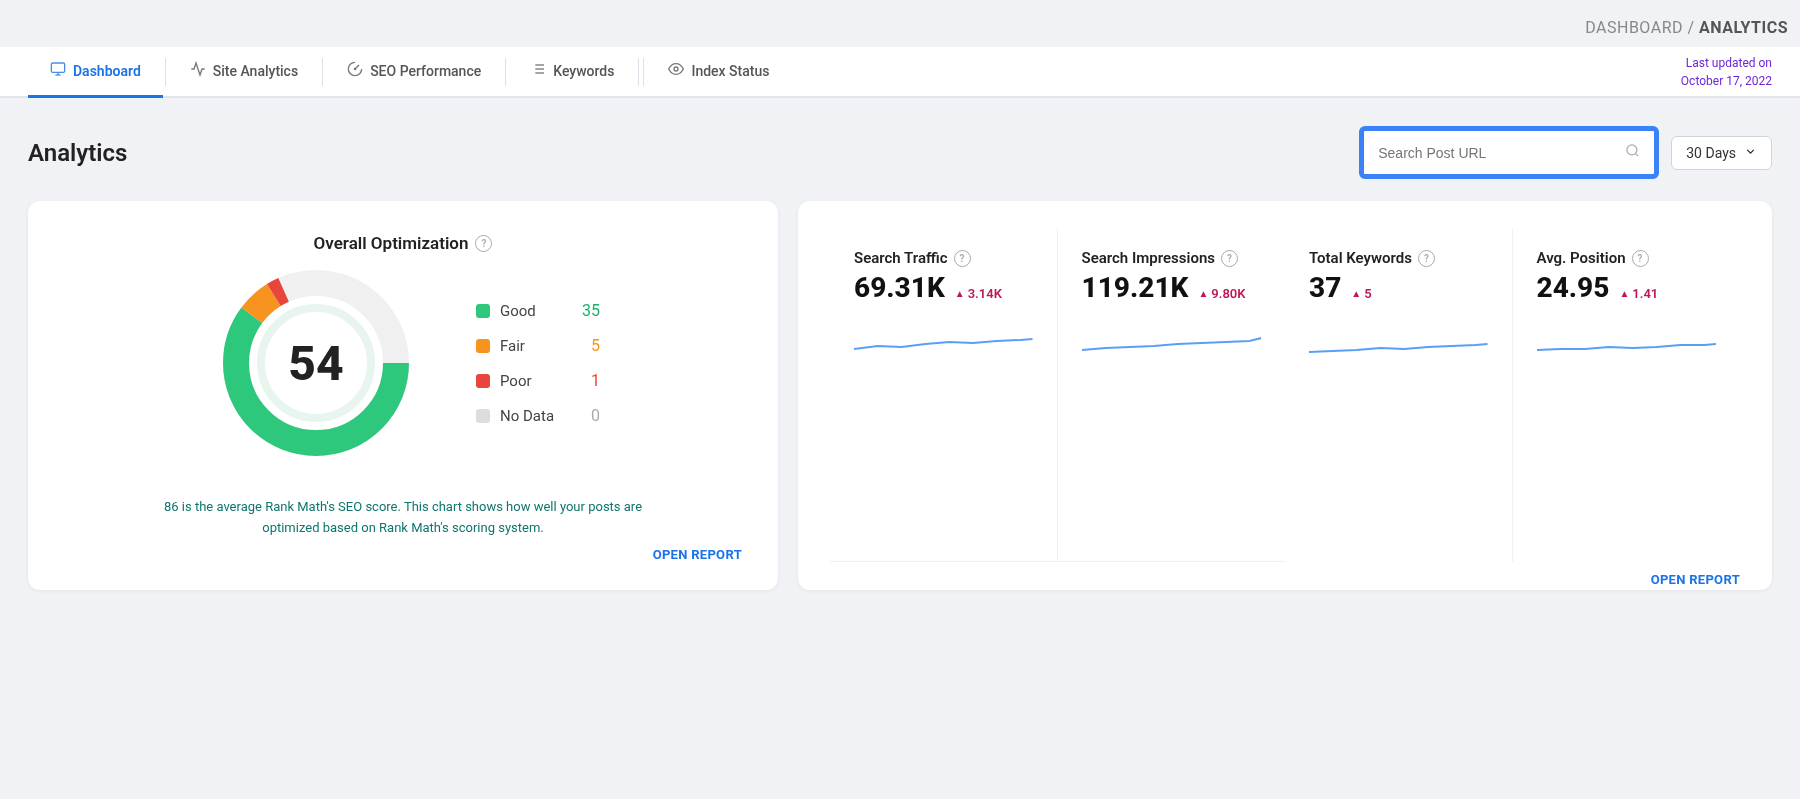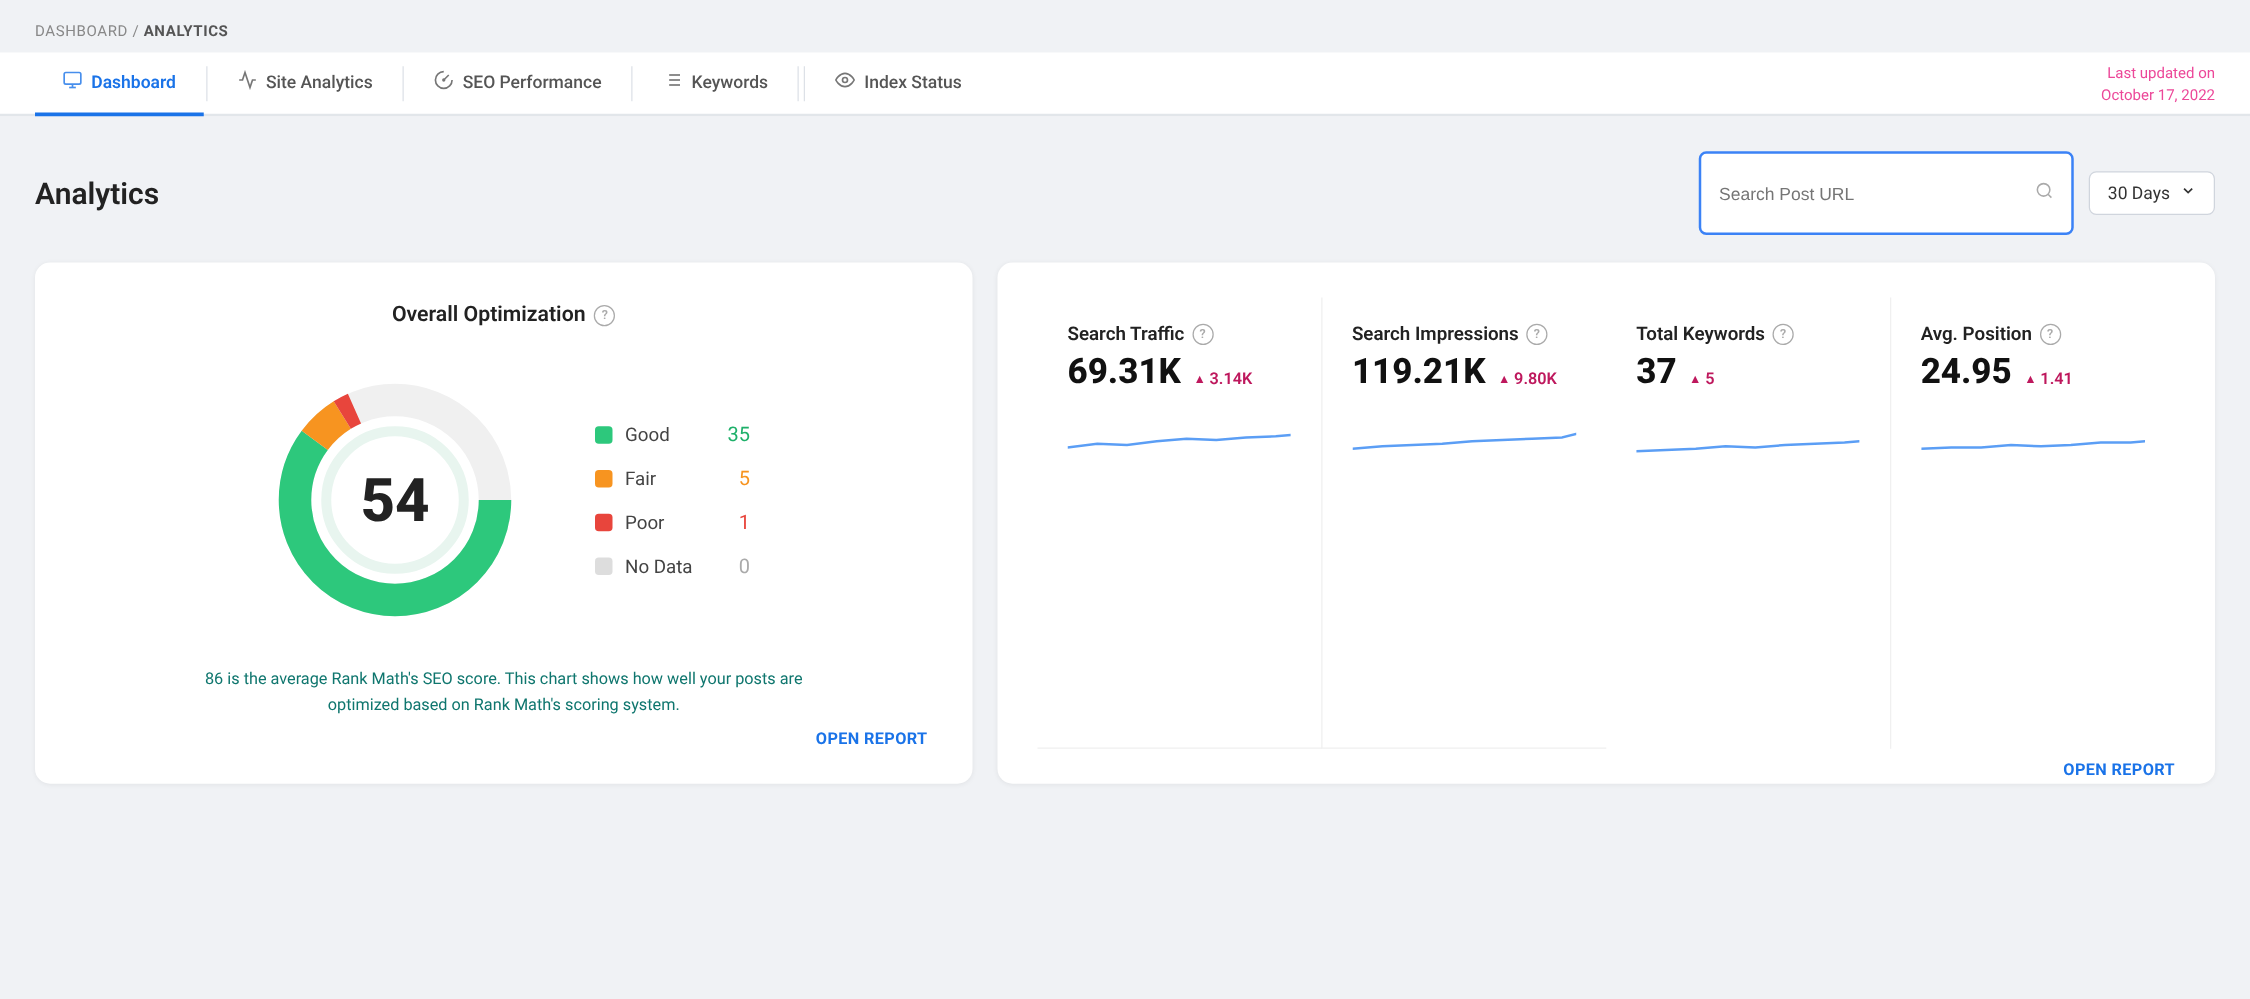--- a/index.html
+++ b/index.html
@@ -6,24 +6,25 @@
     body {
       font-family: -apple-system, BlinkMacSystemFont, 'Segoe UI', Roboto, sans-serif;
       background: #f0f2f5;
       color: #333;
       min-height: 799px;
       width: 1800px;
     }
 
     
     .breadcrumb {
-      padding: 18px 28px 10px;
-      font-size: 12px;
+      padding: 18px 12px 10px;
+      font-size: 16px;
       color: #888;
       letter-spacing: 0.5px;
+      text-align: right;
     }
     .breadcrumb span.bold {
       font-weight: 700;
       color: #555;
     }
 
     
     .tab-bar {
       display: flex;
       align-items: center;
@@ -57,21 +58,21 @@
     }
     .tab-divider {
       width: 1px;
       height: 28px;
       background: #dde1e7;
       margin: 0 2px;
     }
     .last-updated {
       margin-left: auto;
       font-size: 12px;
-      color: #ec4899;
+      color: #6d28d9;
       text-align: right;
       line-height: 1.5;
     }
 
     
     .main-content {
       padding: 28px 28px;
     }
 
     
@@ -88,23 +89,23 @@
     }
     .header-controls {
       display: flex;
       align-items: center;
       gap: 12px;
     }
     .search-url-input {
       display: flex;
       align-items: center;
       background: #fff;
-      border: 2px solid #3b82f6;
+      border: 5px solid #3b82f6;
       border-radius: 6px;
-      padding: 22px 14px;
+      padding: 12px 14px;
       width: 300px;
       gap: 8px;
     }
     .search-url-input input {
       border: none;
       outline: none;
       font-size: 14px;
       color: #888;
       width: 100%;
       background: transparent;
@@ -140,21 +141,20 @@
       border-radius: 12px;
       padding: 32px 36px 28px;
       flex: 0 0 750px;
       box-shadow: 0 1px 4px rgba(0,0,0,0.06);
     }
     .card-title {
       font-size: 17px;
       font-weight: 600;
       color: #222;
       text-align: center;
-      margin-bottom: 28px;
       display: flex;
       align-items: center;
       justify-content: center;
       gap: 7px;
     }
     .help-icon {
       width: 17px;
       height: 17px;
       border-radius: 50%;
       border: 1.5px solid #aaa;

